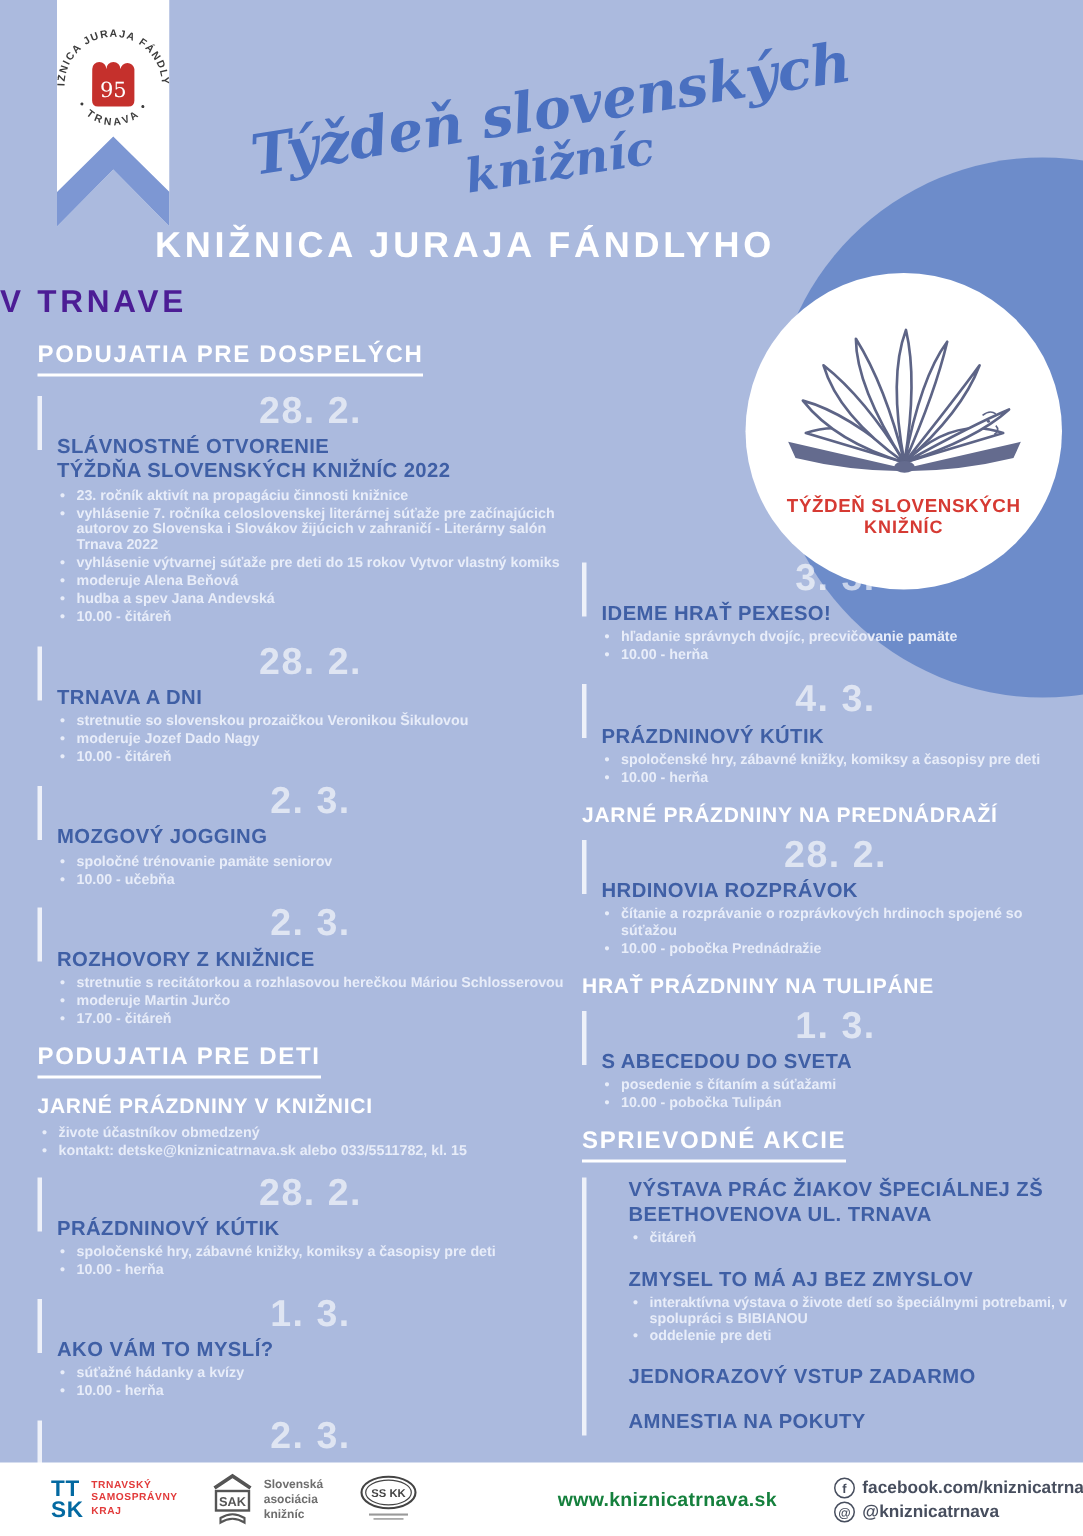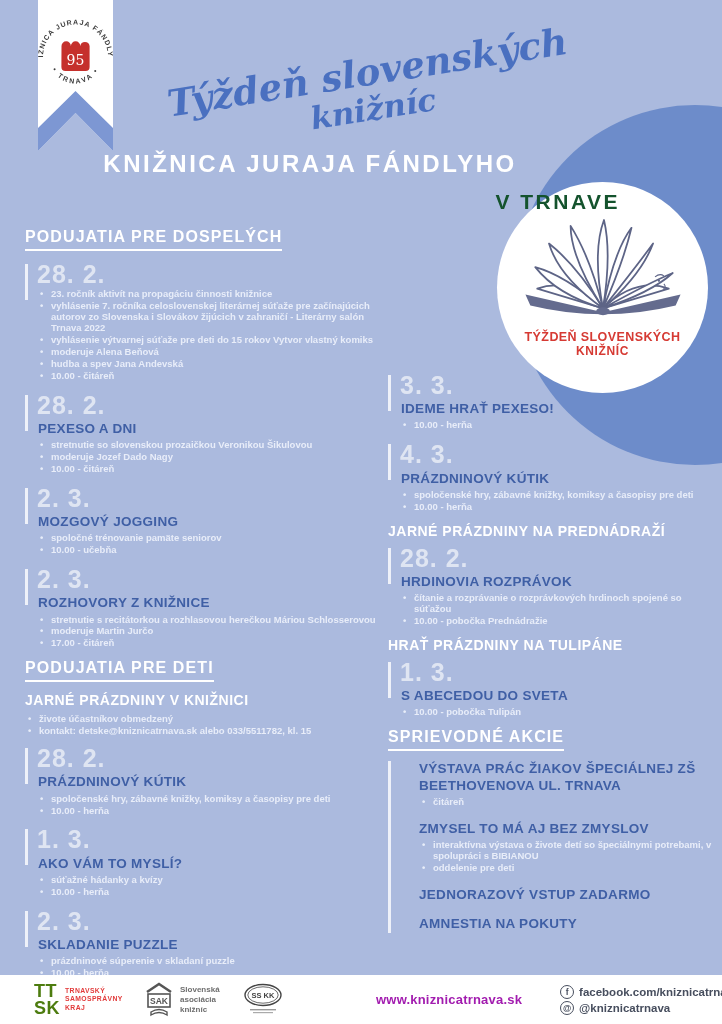--- a/index.html
+++ b/index.html
@@ -28,22 +28,22 @@
   .script-title {
     position:absolute; left:150px; top:52px; width:440px; text-align:center;
     transform:rotate(-9deg); color:#4a70c0;
     font-family:"DejaVu Serif", serif; font-style:italic; font-weight:700;
   }
   .script-title .l1 { font-size:37px; line-height:1.1; }
   .script-title .l2 { font-size:31px; line-height:1.05; }
 
   .main-title1 { position:absolute; left:0; top:150px; width:620px; text-align:center;
     color:#fff; font-weight:800; font-size:24px; letter-spacing:2.5px; }
-  .main-title2 { position:absolute; left:0; top:190px; width:620px; text-align:right;
-    color:#14532d; font-weight:800; font-size:21px; letter-spacing:2.5px; }
+  .main-title2 { position:absolute; left:0; top:190px; width:620px; text-align:left;
+    color:#4c1d95; font-weight:800; font-size:21px; letter-spacing:2.5px; }
 
   
   .col { position:absolute; }
   #left-column  { left:25px; top:224px; width:352px; }
   #right-column { left:388px; top:372px; width:326px; }
 
   .section-header { margin:4px 0 10px 0; }
   .section-header span {
     display:inline-block; color:#fff; font-weight:800; font-size:16px;
     letter-spacing:1.1px; border-bottom:2.5px solid #fff; padding-bottom:3px;text-align:center;
@@ -51,21 +51,21 @@
   .sub-header {
     color:#fff; font-weight:800; font-size:14px; letter-spacing:.5px;
     margin:8px 0 6px 0;
   }
   .event { position:relative; padding-left:12px; margin-bottom:10px; }
   .event::before {
     content:""; position:absolute; left:0; top:3px; width:3px; height:36px;
     background:rgba(255,255,255,.8);
   }
   .evt-date { color:rgba(255,255,255,.62); font-weight:800; font-size:25px;
-    line-height:1.05; letter-spacing:1px; }
+    line-height:1.05; letter-spacing:1px;text-align:center; }
   .evt-title { color:#3f5fa5; font-weight:800; font-size:13.5px; line-height:1.2;
     letter-spacing:.3px; margin:3px 0 3px 1px; white-space:pre-line; }
   ul.bullets { list-style:none; margin:2px 0 0 1px; padding:0; }
   ul.bullets li {
     position:relative; padding-left:13px; color:#e8edf9; font-weight:700;
     font-size:9.5px; line-height:1.15; margin-bottom:1px;
   }
   ul.bullets li::before { content:"•"; position:absolute; left:2px; top:0; }
   .sub-bullets { margin-bottom:8px !important; }
 
@@ -75,27 +75,27 @@
     letter-spacing:.3px; white-space:pre-line; margin-bottom:2px; }
 
   
   #footer {
     position:absolute; left:0; bottom:0; width:722px; height:49px; background:#fff;
     display:flex; align-items:center; padding:0 14px; box-sizing:border-box;
   }
   .f-item { display:flex; align-items:center; }
   .stamp-small { margin-left:8px; margin-top:10px; }
   .ttsk { margin-left:12px; gap:5px; }
-  .ttsk .abbr { color:#4d7c0f; font-weight:800; font-size:18px; line-height:.92; letter-spacing:.5px; }
+  .ttsk .abbr { color:#0369a1; font-weight:800; font-size:15px; line-height:.92; letter-spacing:.5px; }
   .ttsk .name { color:#e23a3a; font-weight:700; font-size:6.8px; line-height:1.25;
     letter-spacing:.4px; width:62px; }
   .sak { margin-left:16px; gap:5px; }
   .sak .name { color:#6e6e6e; font-weight:700; font-size:8px; line-height:1.25; width:52px; }
   .sskk { margin-left:10px; }
-  .website { margin-left:92px; color:#a21caf; font-weight:800; font-size:13px; letter-spacing:.2px; }
+  .website { margin-left:92px; color:#15803d; font-weight:800; font-size:13px; letter-spacing:.2px; }
   .social { margin-left:38px; display:flex; flex-direction:column; gap:2px; }
   .social .row { display:flex; align-items:center; gap:5px;
     color:#474e5e; font-weight:800; font-size:11.5px; }
   .icon-circle { width:12px; height:12px; border:1.4px solid #474e5e; border-radius:50%;
     font-size:8.5px; font-weight:800; color:#474e5e;
     display:inline-flex; align-items:center; justify-content:center; }
 </style>
 </head>
 <body>
 
@@ -152,32 +152,34 @@
     <div class="l2">knižníc</div>
   </div>
 
   <div class="main-title1">KNIŽNICA JURAJA FÁNDLYHO</div>
   <div class="main-title2">V TRNAVE</div>
 
   <div id="left-column" class="col">
       <div class="section-header"><span>PODUJATIA PRE DOSPELÝCH</span></div>
       <div class="event">
         <div class="evt-date">28. 2.</div>
+        <div class="evt-title">SLÁVNOSTNÉ OTVORENIE
+TÝŽDŇA SLOVENSKÝCH KNIŽNÍC 2022</div>
         <ul class="bullets">
           <li>23. ročník aktivít na propagáciu činnosti knižnice</li>
           <li>vyhlásenie 7. ročníka celoslovenskej literárnej súťaže pre začínajúcich autorov zo Slovenska i Slovákov žijúcich v zahraničí - Literárny salón Trnava 2022</li>
           <li>vyhlásenie výtvarnej súťaže pre deti do 15 rokov Vytvor vlastný komiks</li>
           <li>moderuje Alena Beňová</li>
           <li>hudba a spev Jana Andevská</li>
           <li>10.00 - čitáreň</li>
         </ul>
       </div>
       <div class="event">
         <div class="evt-date">28. 2.</div>
-        <div class="evt-title">PEXESO A DNI</div>
+        <div class="evt-title">TRNAVA A DNI</div>
         <ul class="bullets">
           <li>stretnutie so slovenskou prozaičkou Veronikou Šikulovou</li>
           <li>moderuje Jozef Dado Nagy</li>
           <li>10.00 - čitáreň</li>
         </ul>
       </div>
       <div class="event">
         <div class="evt-date">2. 3.</div>
         <div class="evt-title">MOZGOVÝ JOGGING</div>
         <ul class="bullets">
@@ -223,20 +225,21 @@
           <li>prázdninové súperenie v skladaní puzzle</li>
           <li>10.00 - herňa</li>
         </ul>
       </div>
     </div>
   <div id="right-column" class="col">
       <div class="event">
         <div class="evt-date">3. 3.</div>
         <div class="evt-title">IDEME HRAŤ PEXESO!</div>
         <ul class="bullets">
+          <li>hľadanie správnych dvojíc, precvičovanie pamäte</li>
           <li>10.00 - herňa</li>
         </ul>
       </div>
       <div class="event">
         <div class="evt-date">4. 3.</div>
         <div class="evt-title">PRÁZDNINOVÝ KÚTIK</div>
         <ul class="bullets">
           <li>spoločenské hry, zábavné knižky, komiksy a časopisy pre deti</li>
           <li>10.00 - herňa</li>
         </ul>
@@ -248,20 +251,21 @@
         <ul class="bullets">
           <li>čítanie a rozprávanie o rozprávkových hrdinoch spojené so súťažou</li>
           <li>10.00 - pobočka Prednádražie</li>
         </ul>
       </div>
       <div class="sub-header">HRAŤ PRÁZDNINY NA TULIPÁNE</div>
       <div class="event">
         <div class="evt-date">1. 3.</div>
         <div class="evt-title">S ABECEDOU DO SVETA</div>
         <ul class="bullets">
+          <li>posedenie s čítaním a súťažami</li>
           <li>10.00 - pobočka Tulipán</li>
         </ul>
       </div>
       <div class="section-header"><span>SPRIEVODNÉ AKCIE</span></div>
       <div class="group">
         <div class="group-item">
           <div class="group-title">VÝSTAVA PRÁC ŽIAKOV ŠPECIÁLNEJ ZŠ
 BEETHOVENOVA UL. TRNAVA</div>
           <ul class="bullets">
             <li>čitáreň</li>

